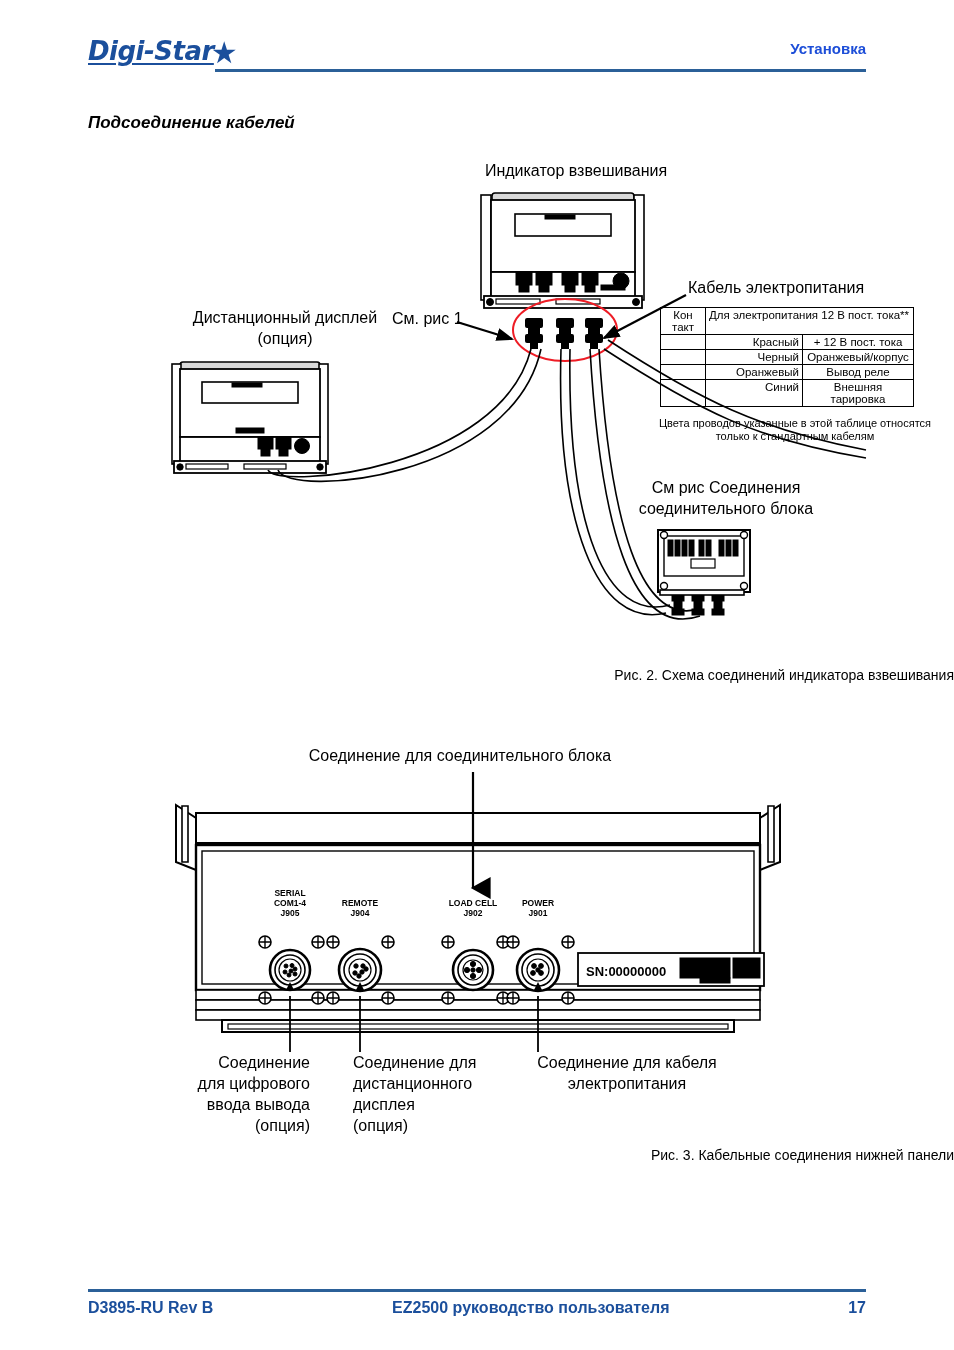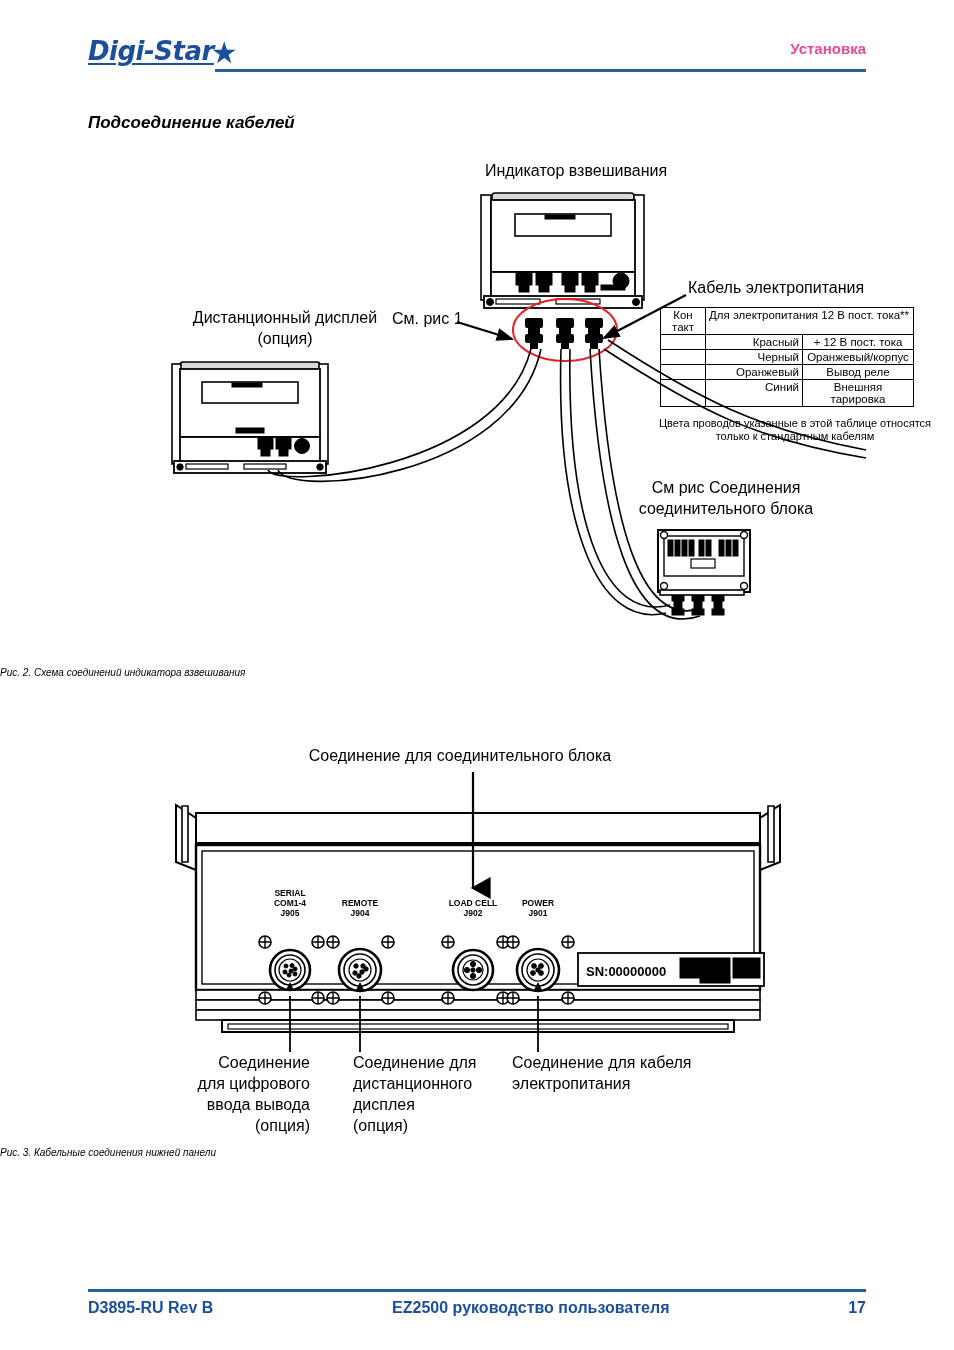--- a/index.html
+++ b/index.html
@@ -19,38 +19,38 @@
   .logo-text{
     font-family:"DejaVu Sans", sans-serif;
     font-style:italic;font-weight:bold;font-size:26px;
     color:#1b4f9c;letter-spacing:-0.5px;
     text-decoration:underline;text-decoration-thickness:2px;
     text-underline-offset:3px;
   }
   .logo-star{color:#1b4f9c;font-size:30px;line-height:26px;margin-left:-3px;}
   .header-title{
     position:absolute;right:88px;top:40px;
-    font-weight:bold;font-size:15px;color:#ec4899;
+    font-weight:bold;font-size:15px;color:#1d4ed8;
   }
   .header-rule{
     position:absolute;left:215px;top:69px;width:651px;height:3px;
     background:#2b6098;
   }
 
   
   .section-title{
     position:absolute;left:88px;top:113px;
     font-weight:bold;font-style:italic;font-size:17px;color:#000;
   }
 
   
   .lbl{position:absolute;font-size:16px;line-height:21px;color:#000;white-space:pre-line;}
   .lbl.center{text-align:center;}
   .lbl.right{text-align:right;}
-  .caption{position:absolute;font-size:10px;font-style:italic;text-align:left;width:100%;left:0;}
+  .caption{position:absolute;font-size:14px;text-align:right;width:100%;left:0;}
 
   
   .wire-table{
     position:absolute;left:660px;top:307px;width:254px;
     border-collapse:collapse;font-size:11.5px;
   }
   .wire-table td,.wire-table th{
     border:1px solid #000;padding:1px 3px;font-weight:normal;
     vertical-align:top;
   }
@@ -416,21 +416,21 @@
   <div class="lbl right" style="left:170px;top:1052px;width:140px;">Соединение
 для цифрового
 ввода вывода
 (опция)</div>
 
   <div class="lbl" style="left:325px;top:1052px;width:160px;margin-left:28px;">Соединение для
 дистанционного
 дисплея
 (опция)</div>
 
-  <div class="lbl" style="left:512px;top:1052px;width:230px;">Соединение для кабеля
+  <div class="lbl" style="left:512px;top:1052px;width:230px;text-align:center;">Соединение для кабеля
 электропитания</div>
 
   <div class="caption" style="top:1147px;">Рис. 3. Кабельные соединения нижней панели</div>
 
   <div class="footer-rule"></div>
   <div class="footer">
     <span class="left">D3895-RU Rev B</span>
     <span class="mid">EZ2500 руководство пользователя</span>
     <span class="right">17</span>
   </div>

